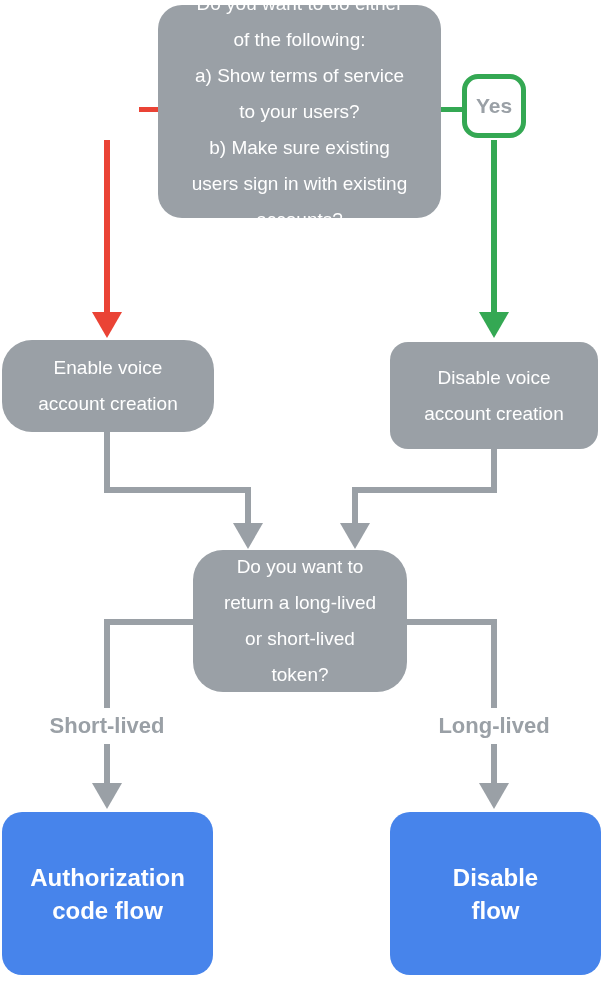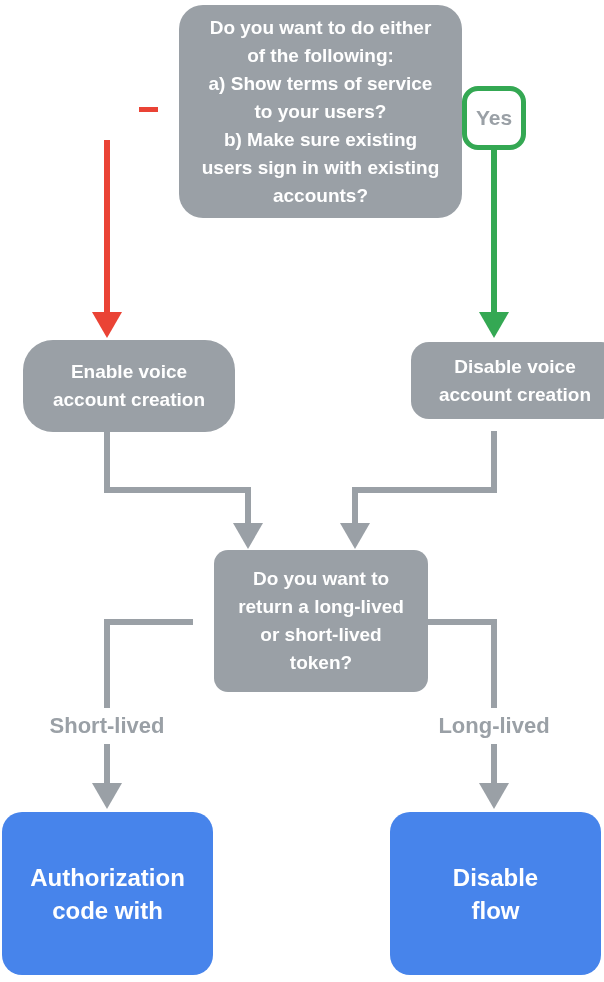--- a/index.html
+++ b/index.html
@@ -31,51 +31,50 @@
     justify-content:center;
     text-align:center;
     white-space:pre-line;
     box-sizing:border-box;
     z-index:2;
   }
   .gray-node{
     background:var(--node-gray);
     color:var(--text-white);
     font-size:19px;
-    line-height:28px;
-    font-weight:700;
-    margin-left:21px;
+    line-height:36px;
+    font-weight:400;
   }
   .blue-node{
     background:var(--node-blue);
     color:var(--text-white);
     font-size:24px;
     line-height:33px;
     font-weight:700;
     border-radius:20px;
   }
   #q-top{left:158px;top:5px;width:283px;height:213px;border-radius:24px;}
   #enable-node{left:2px;top:340px;width:212px;height:92px;border-radius:30px;}
-  #disable-node{left:390px;top:342px;width:208px;height:77px;border-radius:18px;}
-  #q-token{left:193px;top:550px;width:214px;height:142px;border-radius:14px;}
+  #disable-node{left:390px;top:342px;width:208px;height:107px;border-radius:18px;}
+  #q-token{left:193px;top:550px;width:214px;height:142px;border-radius:30px;}
   #auth-node{left:2px;top:812px;width:211px;height:163px;}
   #implicit-node{left:390px;top:812px;width:211px;height:163px;}
   
   .badge{
     position:absolute;
     width:64px;height:64px;
     background:var(--background);
     border-radius:16px;
     display:flex;align-items:center;justify-content:center;
     font-size:21px;font-weight:600;color:var(--label-gray);
     box-sizing:border-box;
     z-index:3;
   }
   #no-badge{left:75px;top:78px;border:5px solid var(--no-red);}
-  #yes-badge{left:462px;top:86px;border:5px solid var(--yes-green);}
+  #yes-badge{left:462px;top:74px;border:5px solid var(--yes-green);}
   
   .edge-label{
     position:absolute;
     background:var(--background);
     color:var(--label-gray);
     font-size:22px;font-weight:700;
     display:flex;align-items:center;justify-content:center;
     z-index:3;
   }
   #short-label{left:23px;top:708px;width:168px;height:36px;}
@@ -143,17 +142,17 @@
   <div class="arrowhead gray" style="left:92px;top:783px;"></div>
 
   <div class="edge gray" style="left:407px;top:619px;width:90px;height:6px;"></div>
   <div class="edge gray" style="left:491px;top:619px;width:6px;height:166px;"></div>
   <div class="arrowhead gray" style="left:479px;top:783px;"></div>
 
   <div class="edge-label" id="short-label">Short-lived</div>
   <div class="edge-label" id="long-label">Long-lived</div>
 
   <div class="node blue-node" id="auth-node">Authorization
-code with</div>
+code flow</div>
   <div class="node blue-node" id="implicit-node">Disable
 flow</div>
 
 </div>
 
 </body></html>

